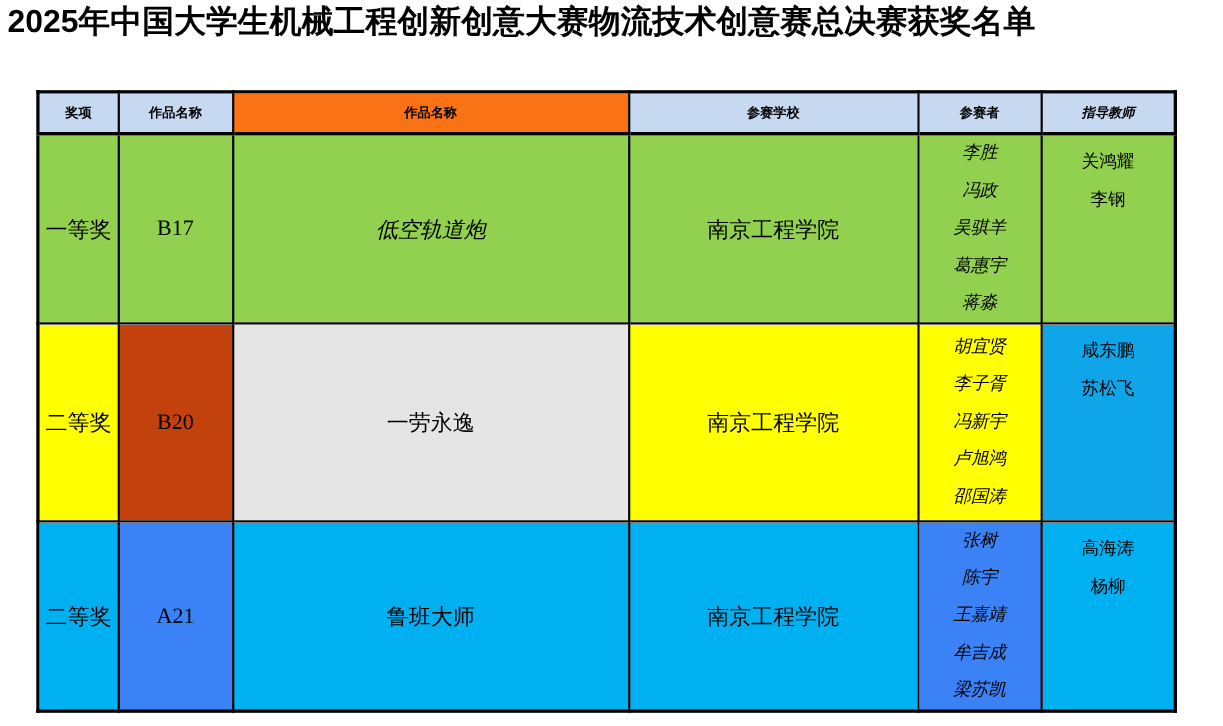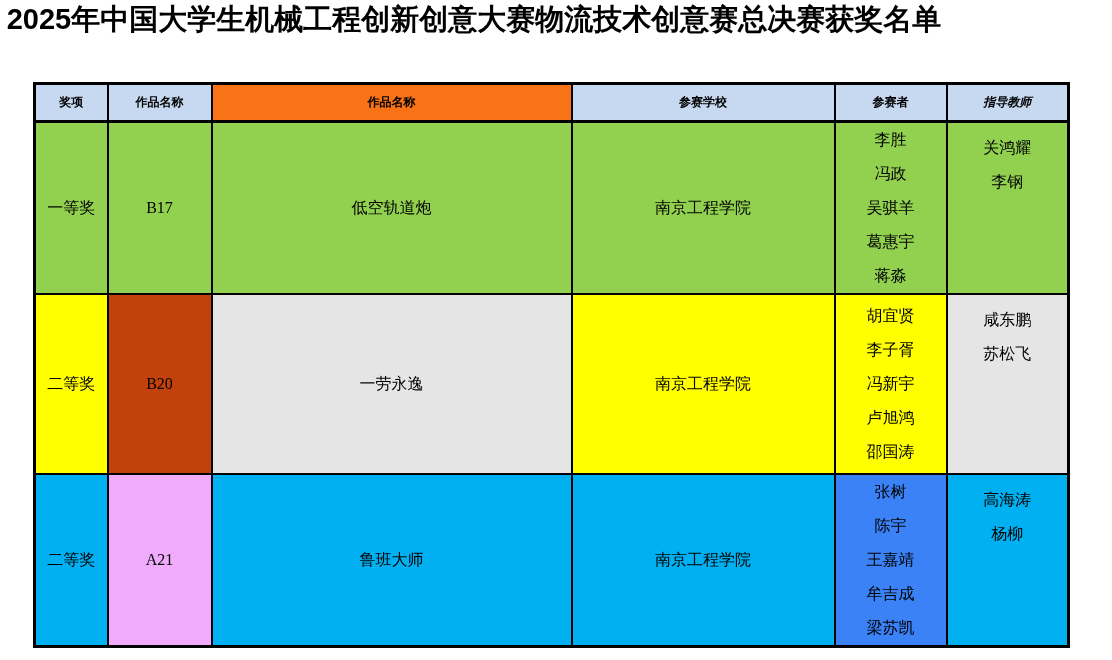--- a/index.html
+++ b/index.html
@@ -39,22 +39,22 @@
   table.awards thead tr { height: 38px; }
   table.awards thead th {
     font-family: "Liberation Serif", serif;
     font-weight: bold;
     font-size: 12px;
     border-bottom-width: 3px;
   }
   tr.data-row-0 { height: 170px; }
   tr.data-row-1 { height: 180px; }
   tr.data-row-2 { height: 163px; }
-  td.cell { font-size: 16px; vertical-align: middle; }
-  td.names-cell { vertical-align: middle; }
+  td.cell { font-size: 20px; vertical-align: middle; }
+  td.names-cell { vertical-align: middle; font-style: italic; }
   td.advisors-cell { vertical-align: top; }
   td.advisors-cell .name-lines { padding-top: 8px; }
   .name-lines div {
     line-height: 34px;
     font-size: 16px;
   }
   col.c-award   { width: 73px; }
   col.c-entry   { width: 104px; }
   col.c-work    { width: 360px; }
   col.c-school  { width: 263px; }
@@ -83,21 +83,21 @@
       <th style="background-color: rgb(198, 217, 241);">参赛学校</th>
       <th style="background-color: rgb(198, 217, 241);">参赛者</th>
       <th style="background-color: rgb(198, 217, 241); font-style: italic;">指导教师</th>
     </tr>
   </thead>
   <tbody>
 
     <tr class="data-row-0">
       <td class="cell" style="background-color: rgb(146, 208, 80);">一等奖</td>
       <td class="cell" style="background-color: rgb(146, 208, 80);">B17</td>
-      <td class="cell" style="background-color: rgb(146, 208, 80);">低空轨道炮</td>
+      <td class="cell" style="background-color: rgb(146, 208, 80); font-style: italic;">低空轨道炮</td>
       <td class="cell" style="background-color: rgb(146, 208, 80);">南京工程学院</td>
       <td class="names-cell" style="background-color: rgb(146, 208, 80);">
         <div class="name-lines">
           <div>李胜</div>
           <div>冯政</div>
           <div>吴骐羊</div>
           <div>葛惠宇</div>
           <div>蒋淼</div>
         </div>
       </td>
@@ -116,31 +116,31 @@
       <td class="cell" style="background-color: rgb(255, 255, 0);">南京工程学院</td>
       <td class="names-cell" style="background-color: rgb(255, 255, 0);">
         <div class="name-lines">
           <div>胡宜贤</div>
           <div>李子胥</div>
           <div>冯新宇</div>
           <div>卢旭鸿</div>
           <div>邵国涛</div>
         </div>
       </td>
-      <td class="advisors-cell" style="background-color: #e5e5e5;">
+      <td class="advisors-cell" style="background-color: #0ea5e9;">
         <div class="name-lines">
           <div>咸东鹏</div>
           <div>苏松飞</div>
         </div>
       </td>
     </tr>
 
     <tr class="data-row-2">
       <td class="cell" style="background-color: rgb(0, 176, 240);">二等奖</td>
-      <td class="cell" style="background-color: #f0abfc;">A21</td>
+      <td class="cell" style="background-color: #3b82f6;">A21</td>
       <td class="cell" style="background-color: rgb(0, 176, 240);">鲁班大师</td>
       <td class="cell" style="background-color: rgb(0, 176, 240);">南京工程学院</td>
       <td class="names-cell" style="background-color: #3b82f6; text-align: center;">
         <div class="name-lines">
           <div>张树</div>
           <div>陈宇</div>
           <div>王嘉靖</div>
           <div>牟吉成</div>
           <div>梁苏凯</div>
         </div>

